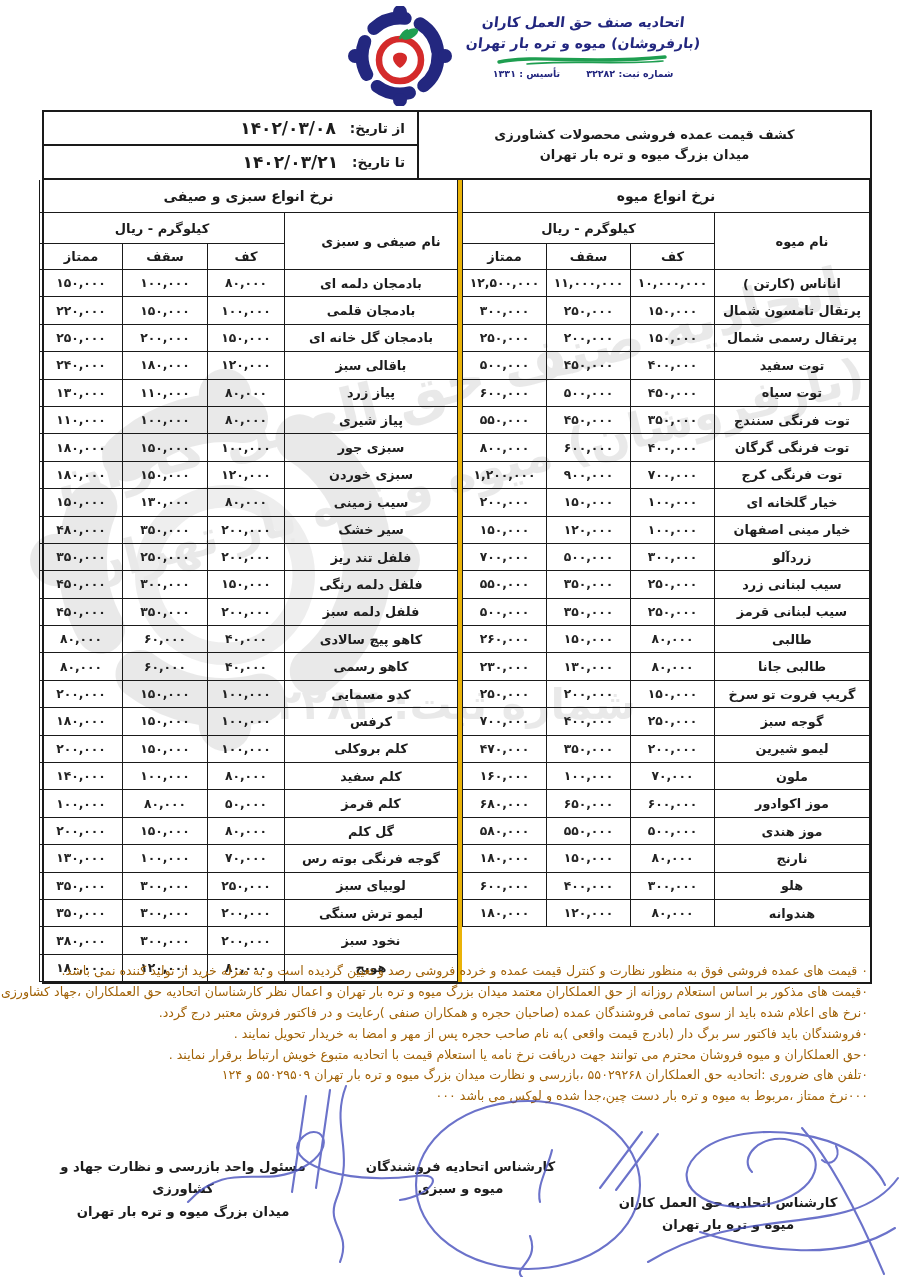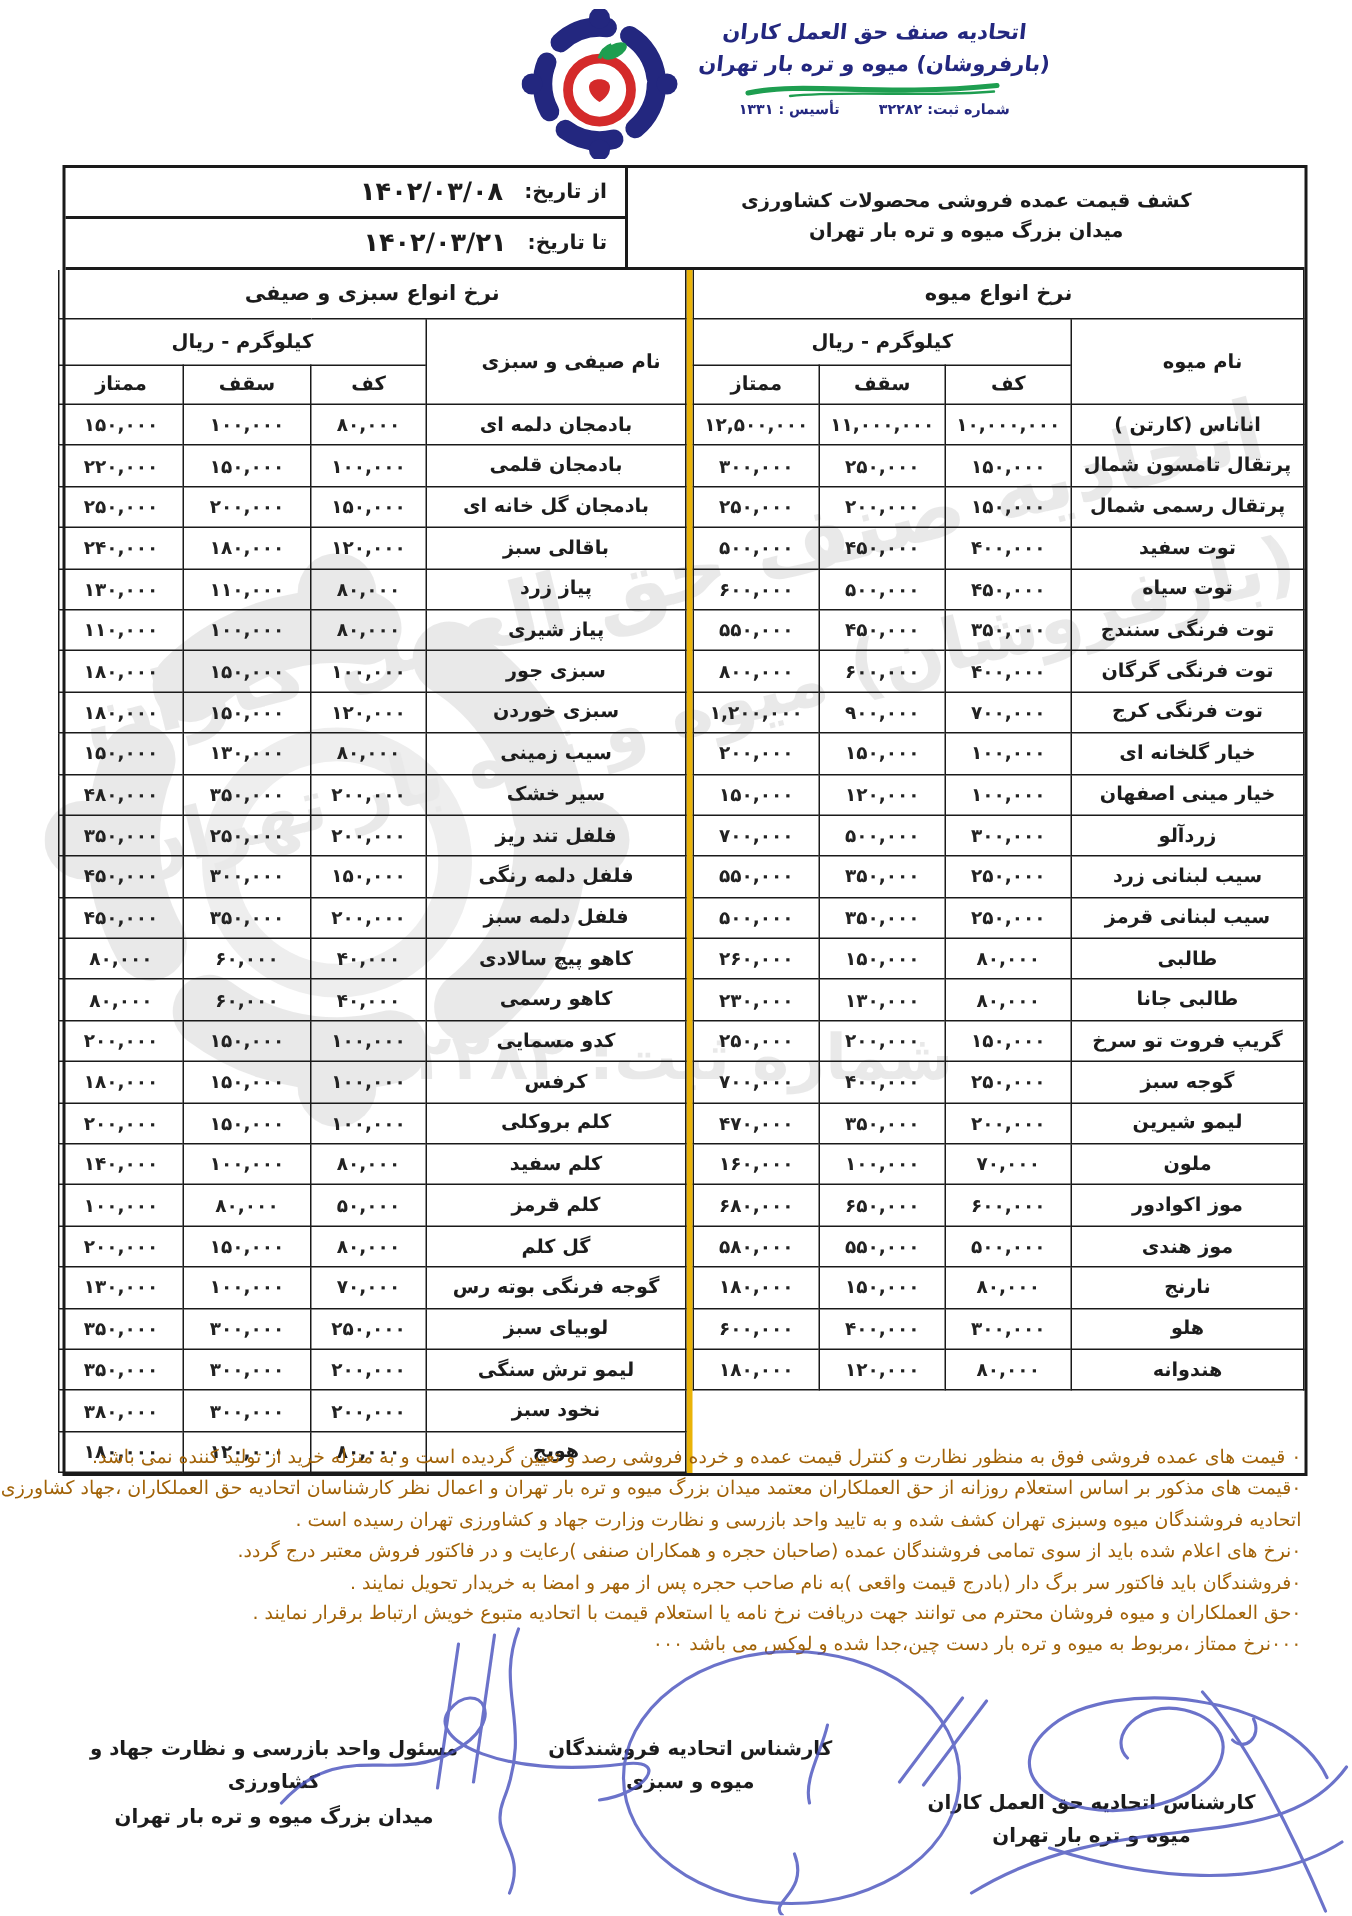--- a/index.html
+++ b/index.html
@@ -483,24 +483,24 @@
               </tr>
             </tbody>
         </table>
       </div>
     </div>
   </div>
 
   <div class="notes">
     <div class="note-line">۰ قیمت های عمده فروشی فوق  به منظور نظارت و کنترل قیمت عمده و خرده فروشی رصد و تعیین گردیده است و به منزله خرید از تولید کننده نمی باشد.</div>
     <div class="note-line">۰قیمت های مذکور بر اساس استعلام روزانه از حق العملکاران معتمد میدان بزرگ میوه و تره بار تهران و اعمال نظر کارشناسان اتحادیه حق العملکاران ،جهاد کشاورزی و</div>
-    <div class="note-line">اتحادیه فروشندگان میوه وسبزی تهران کشف شده و به تایید واحد بازرسی و نظارت وزارت جهاد و کشاورزی تهران رسیده است .</div>
     <div class="note-line">۰نرخ های اعلام شده باید از سوی تمامی فروشندگان عمده (صاحبان حجره و همکاران صنفی )رعایت و در فاکتور فروش معتبر درج گردد.</div>
     <div class="note-line">۰فروشندگان باید فاکتور سر برگ دار (بادرج قیمت واقعی )به نام صاحب حجره پس از مهر و امضا به خریدار تحویل نمایند .</div>
     <div class="note-line">۰حق العملکاران و میوه فروشان محترم می توانند جهت دریافت نرخ نامه یا استعلام قیمت با اتحادیه متبوع خویش ارتباط برقرار نمایند .</div>
+    <div class="note-line">۰تلفن های ضروری :اتحادیه حق العملکاران  ۵۵۰۲۹۲۶۸     ،بازرسی و نظارت میدان بزرگ میوه و تره بار تهران  ۵۵۰۲۹۵۰۹    و  ۱۲۴</div>
     <div class="note-line">۰۰۰نرخ ممتاز ،مربوط به میوه و تره بار دست چین،جدا شده و لوکس می باشد ۰۰۰</div>
   </div>
 
   <div class="signatures">
     <div class="sig-block sig-right">
       <div>کارشناس اتحادیه حق العمل کاران</div>
       <div>میوه و تره بار تهران</div>
     </div>
     <div class="sig-block sig-center">
       <div>کارشناس اتحادیه فروشندگان</div>

